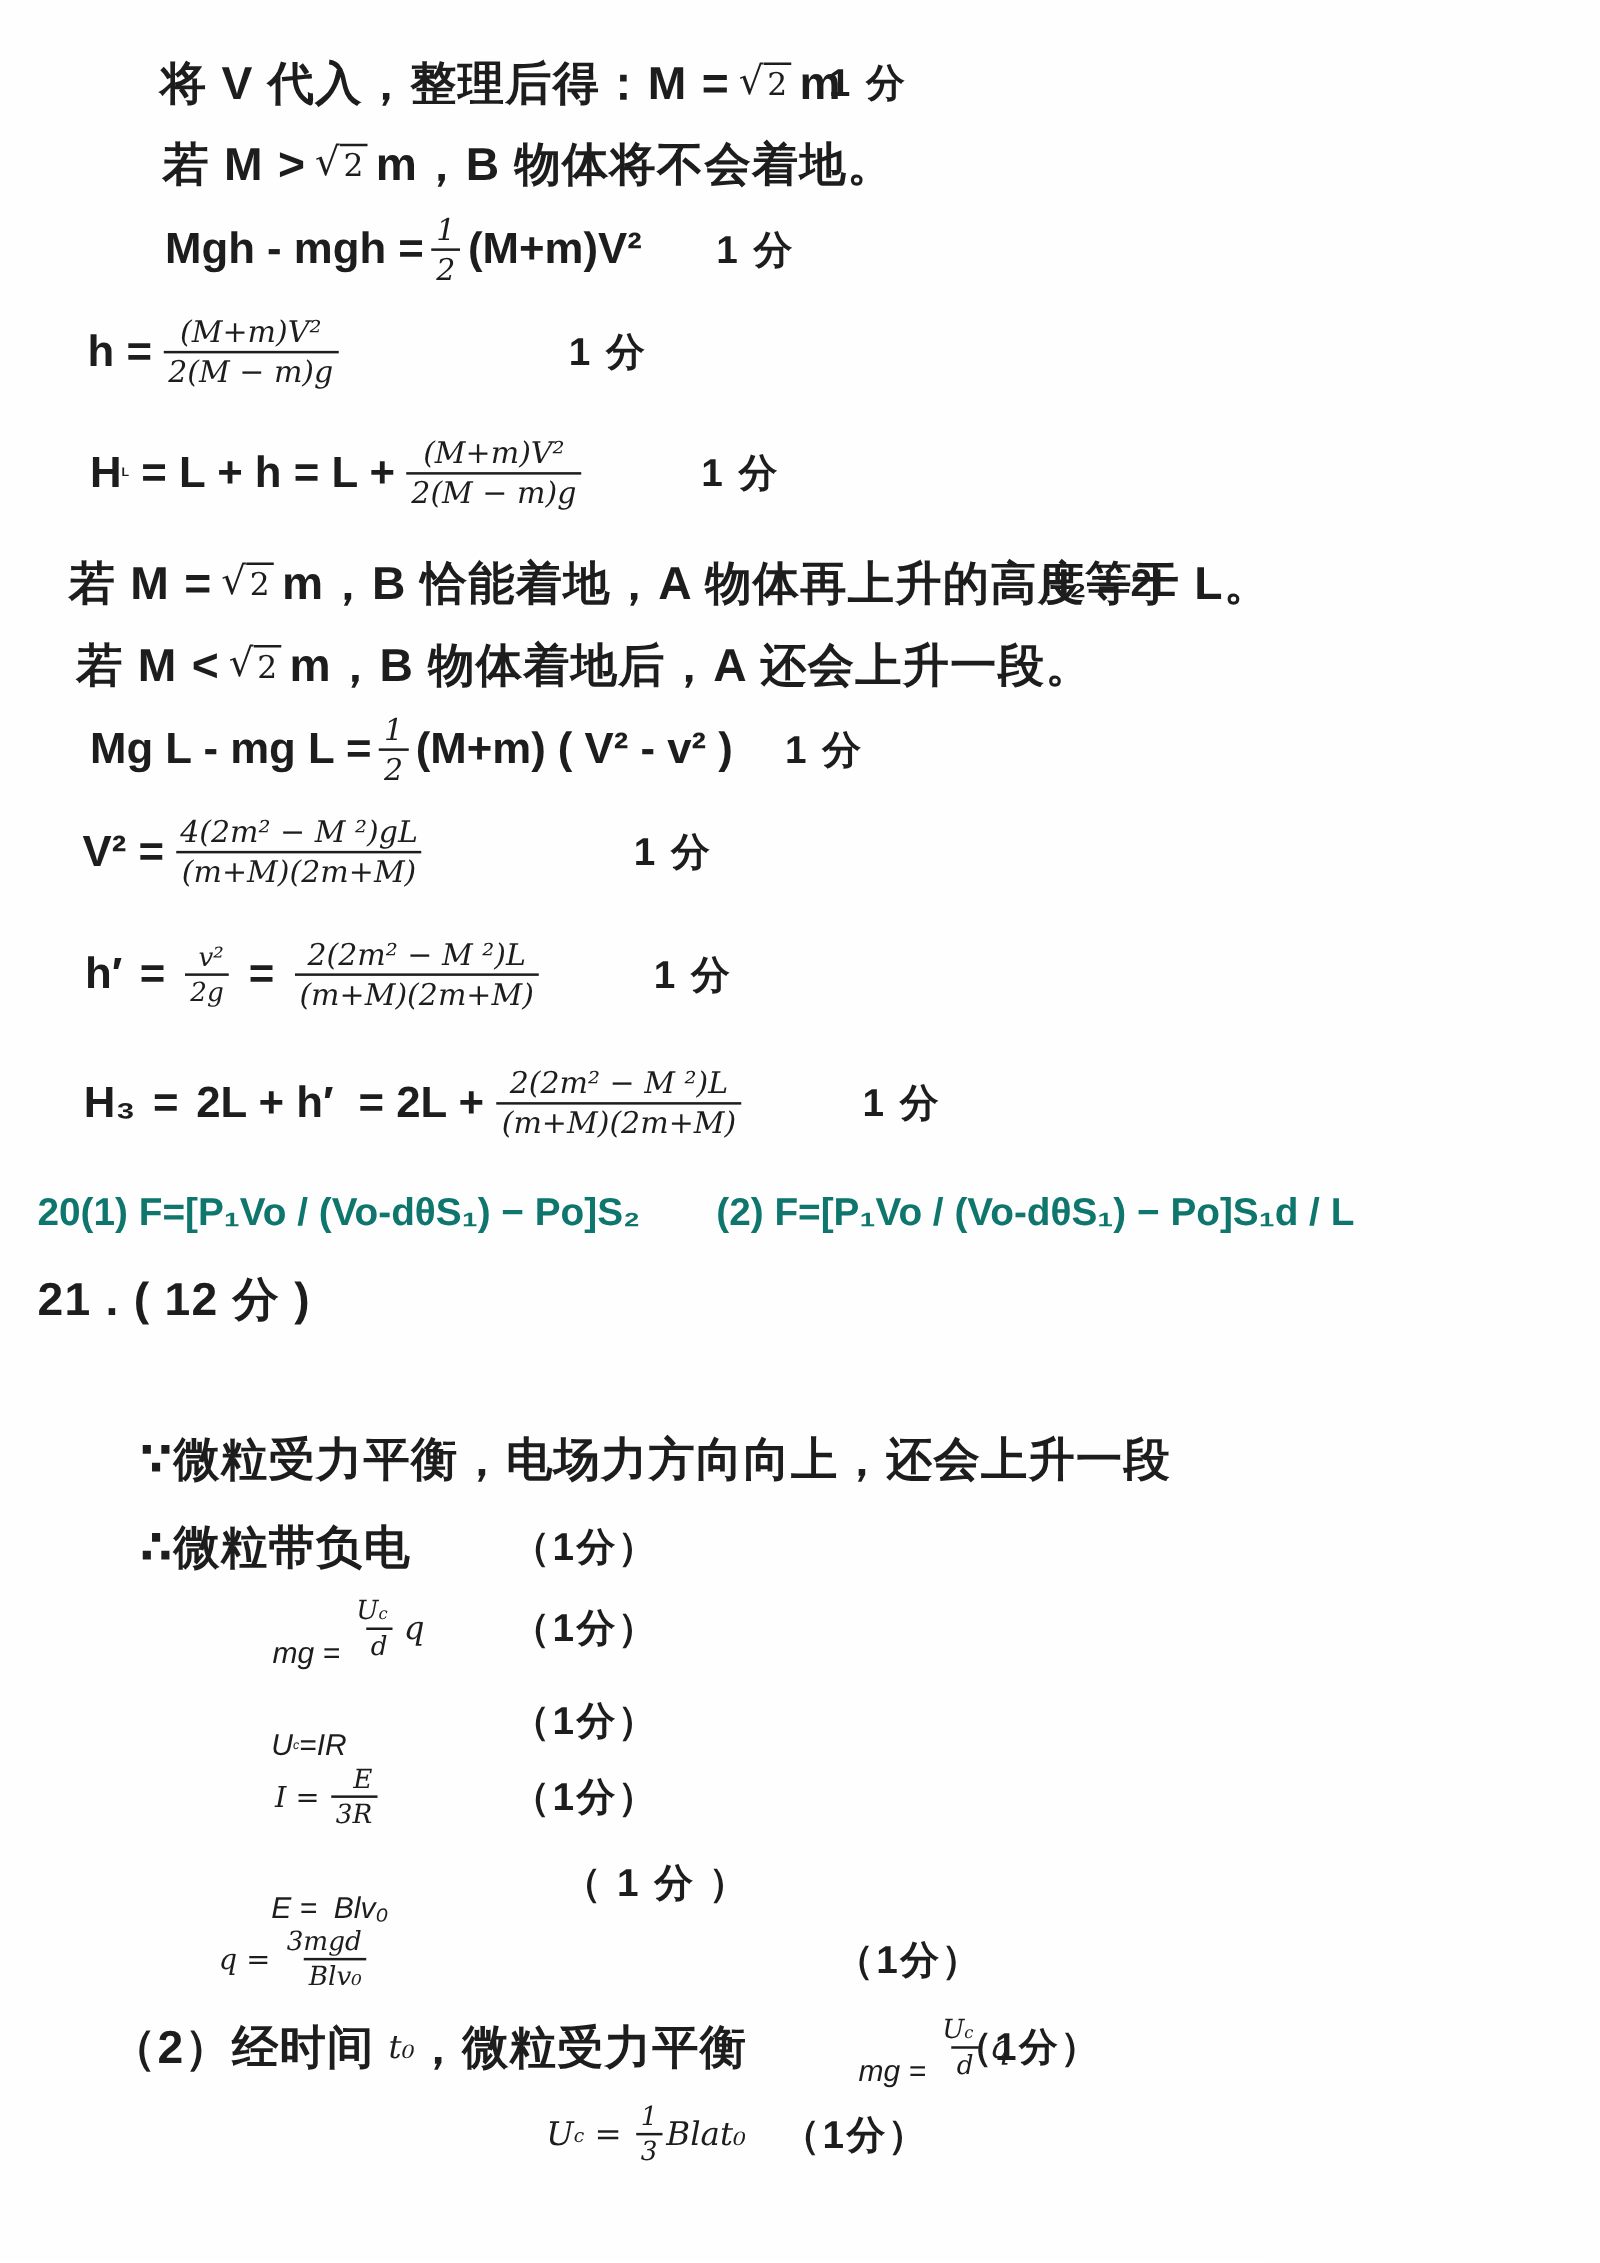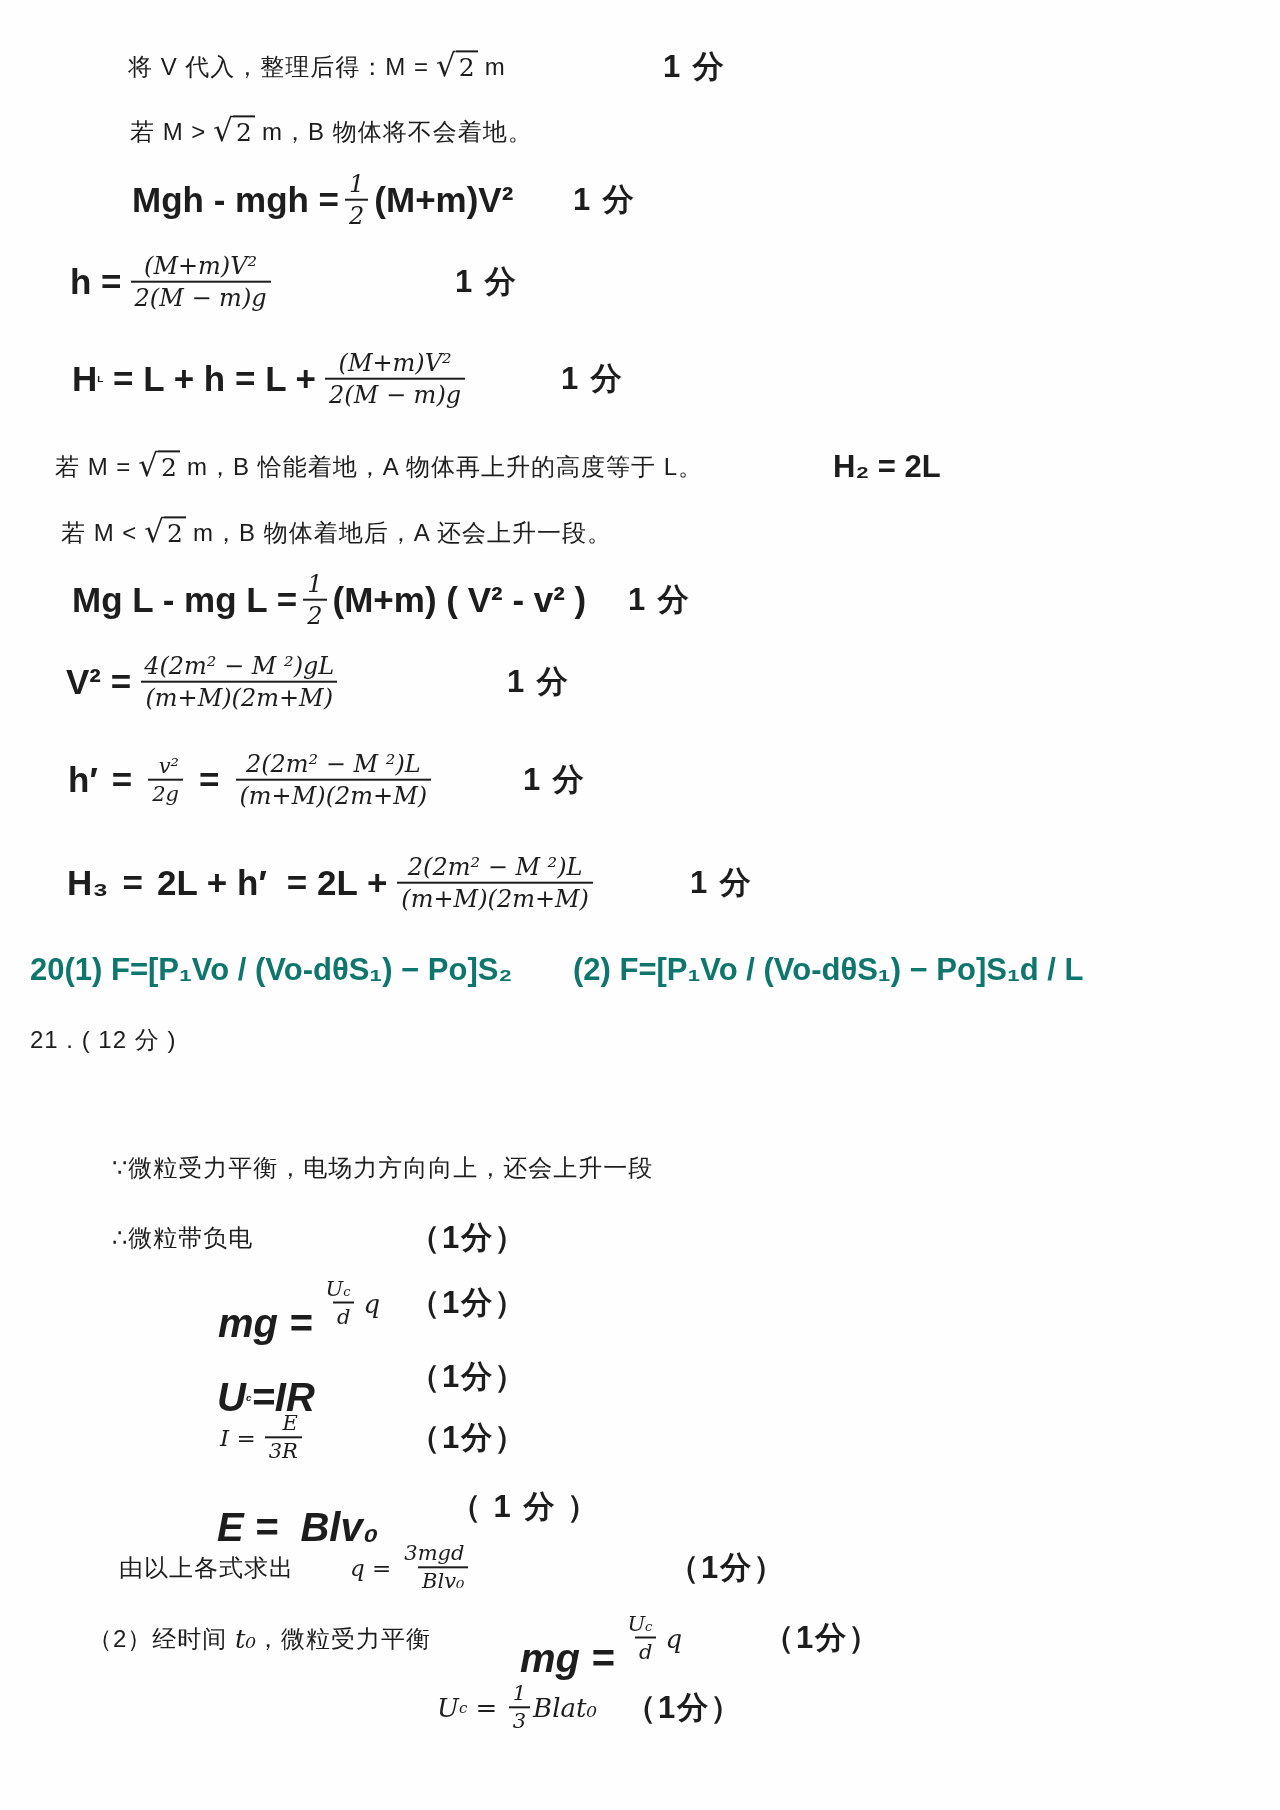--- a/index.html
+++ b/index.html
@@ -5,21 +5,21 @@
   html,body{margin:0;padding:0;background:#ffffff;}
   .page{
     position:relative;width:1280px;height:1810px;background:#fefefe;
     font-family:"Liberation Sans","DejaVu Sans",sans-serif;
     color:#1d1d1d;overflow:hidden;
   }
   .line{
     position:absolute;display:flex;align-items:center;
     transform:translateY(-50%);white-space:pre;
   }
-  .cn{font-size:24px;font-weight:400;letter-spacing:1px;}
+  .cn{font-size:37px;font-weight:700;letter-spacing:1px;}
   .msans{font-size:35px;font-weight:700;}
   .score{
     position:absolute;transform:translateY(-50%);
     font-size:31px;font-weight:700;white-space:pre;letter-spacing:2px;
   }
   .frac{
     display:inline-flex;flex-direction:column;align-items:center;
     font-family:"DejaVu Serif","Liberation Serif",serif;
     font-style:italic;font-weight:400;font-size:24px;line-height:1.2;
     margin:0 9px;text-align:center;
@@ -28,21 +28,21 @@
   .frac .den{display:flex;align-items:baseline;border-top:2px solid #1d1d1d;padding:1px 4px 0 4px;}
   .frac.small{font-size:24px;margin:0 6px;}
   .frac.tiny{font-size:21px;align-items:flex-end;}
   .sqrt{
     display:inline-flex;align-items:flex-start;
     font-family:"DejaVu Serif","Liberation Serif",serif;
     font-weight:400;margin:0 7px;
   }
   .sqrt .sign{font-size:31px;line-height:1;}
   .sqrt .rad{font-size:25px;line-height:1.25;border-top:2px solid #1d1d1d;padding:0 3px;}
-  .mi{font-size:40px;font-weight:700;font-style:italic;margin-top:40px;}
+  .mi{font-size:24px;font-weight:400;font-style:italic;margin-top:40px;}
   .ms{font-family:"DejaVu Serif","Liberation Serif",serif;font-style:italic;font-size:26px;font-weight:400;}
   .ms-sm{font-family:"DejaVu Serif","Liberation Serif",serif;font-style:italic;font-size:23px;font-weight:400;}
   sub.ls{font-size:0.62em;vertical-align:sub;line-height:0;}
   .red{color:#0f766e;}
   .gap14{margin-left:14px;margin-right:14px;}
   .gap20l{margin-left:20px;}
   .gap8r{margin-right:8px;}
 </style>
 </head>
 <body>
@@ -191,21 +191,20 @@
     </span>
   </div>
   <span class="score" style="left:409px;top:1438px">（1分）</span>
 
   <div class="line" style="left:217px;top:1507px">
     <span class="mi">E =  Blv₀</span>
   </div>
   <span class="score" style="left:450px;top:1507px">（ 1 分 ）</span>
 
   <div class="line" style="left:119px;top:1568px">
-    <span class="cn">由以上各式求出</span>
     <span class="ms-sm" style="margin-left:56px">q =</span>
     <span class="frac tiny">
       <span class="num"><span>3mgd</span></span>
       <span class="den"><span>Blv₀</span></span>
     </span>
   </div>
   <span class="score" style="left:668px;top:1568px">（1分）</span>
 
   <div class="line" style="left:88px;top:1638px">
     <span class="cn">（2）经时间 </span>

